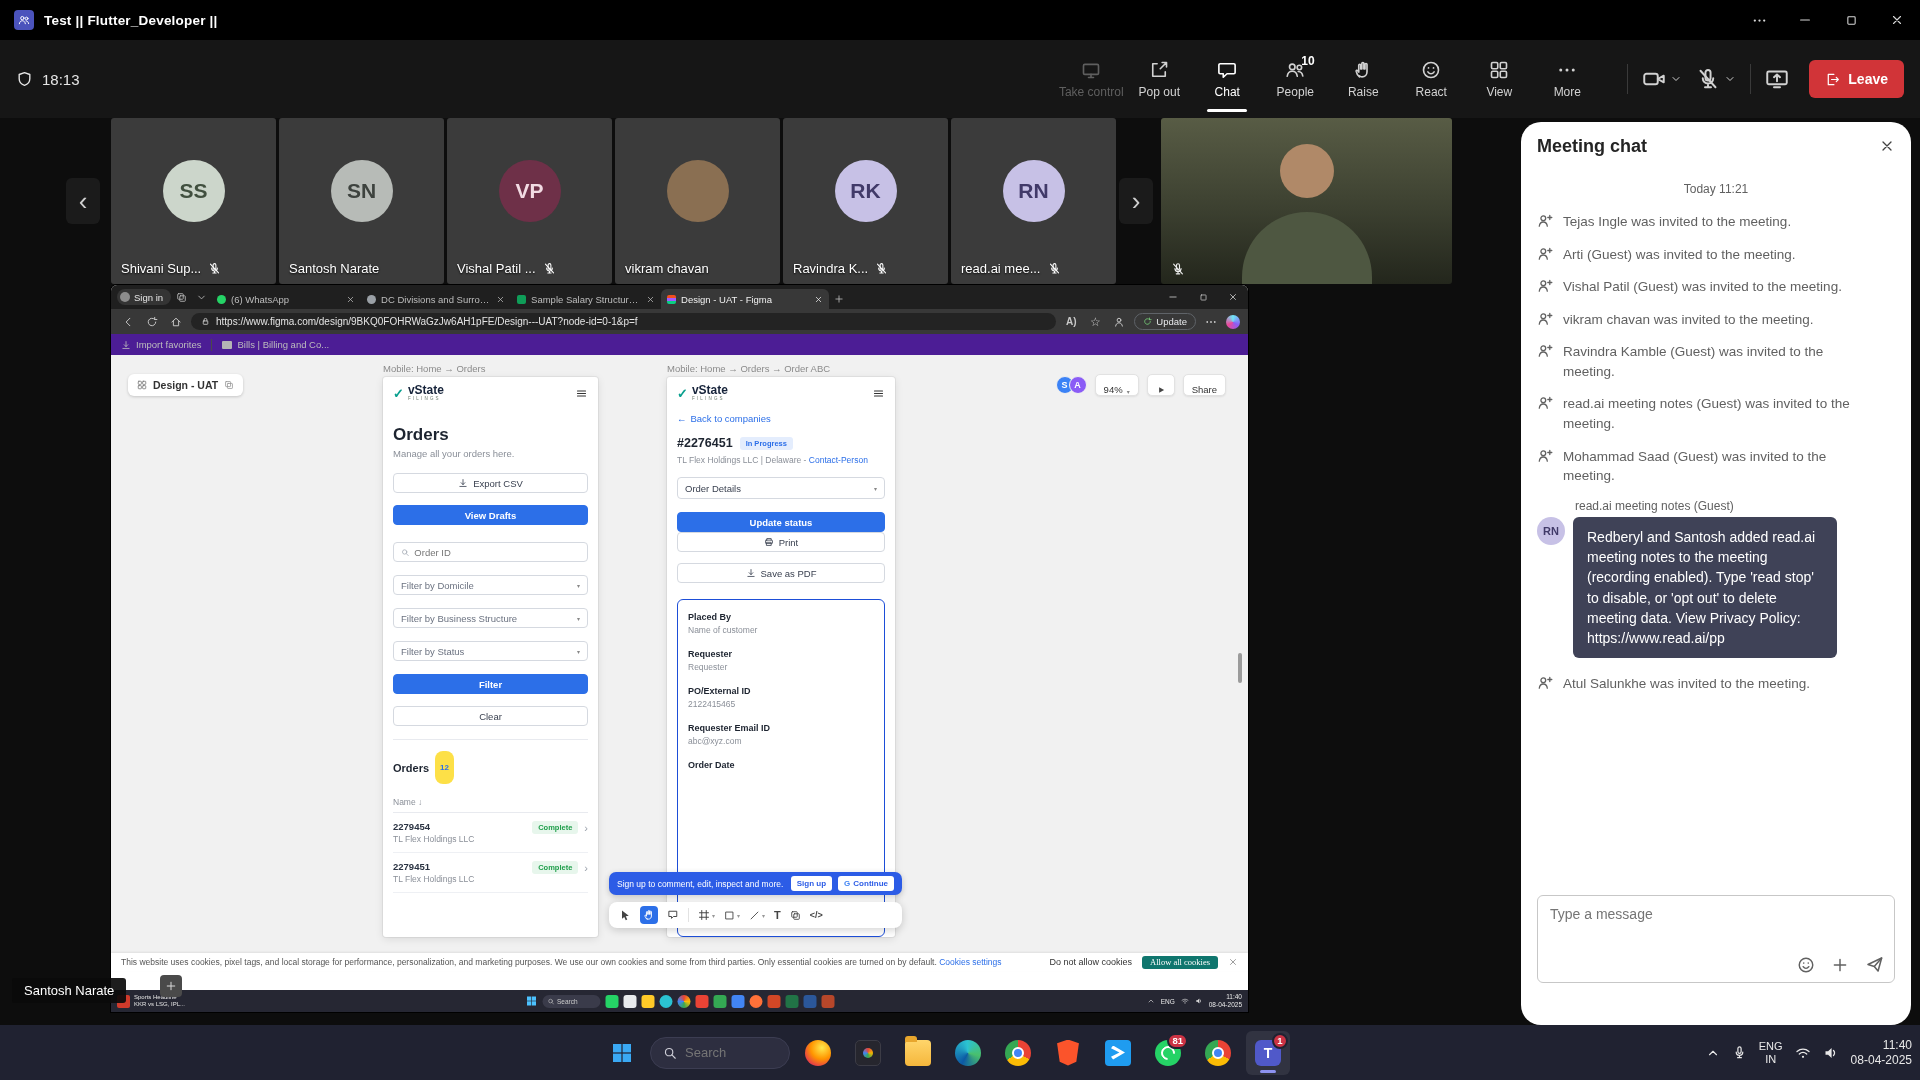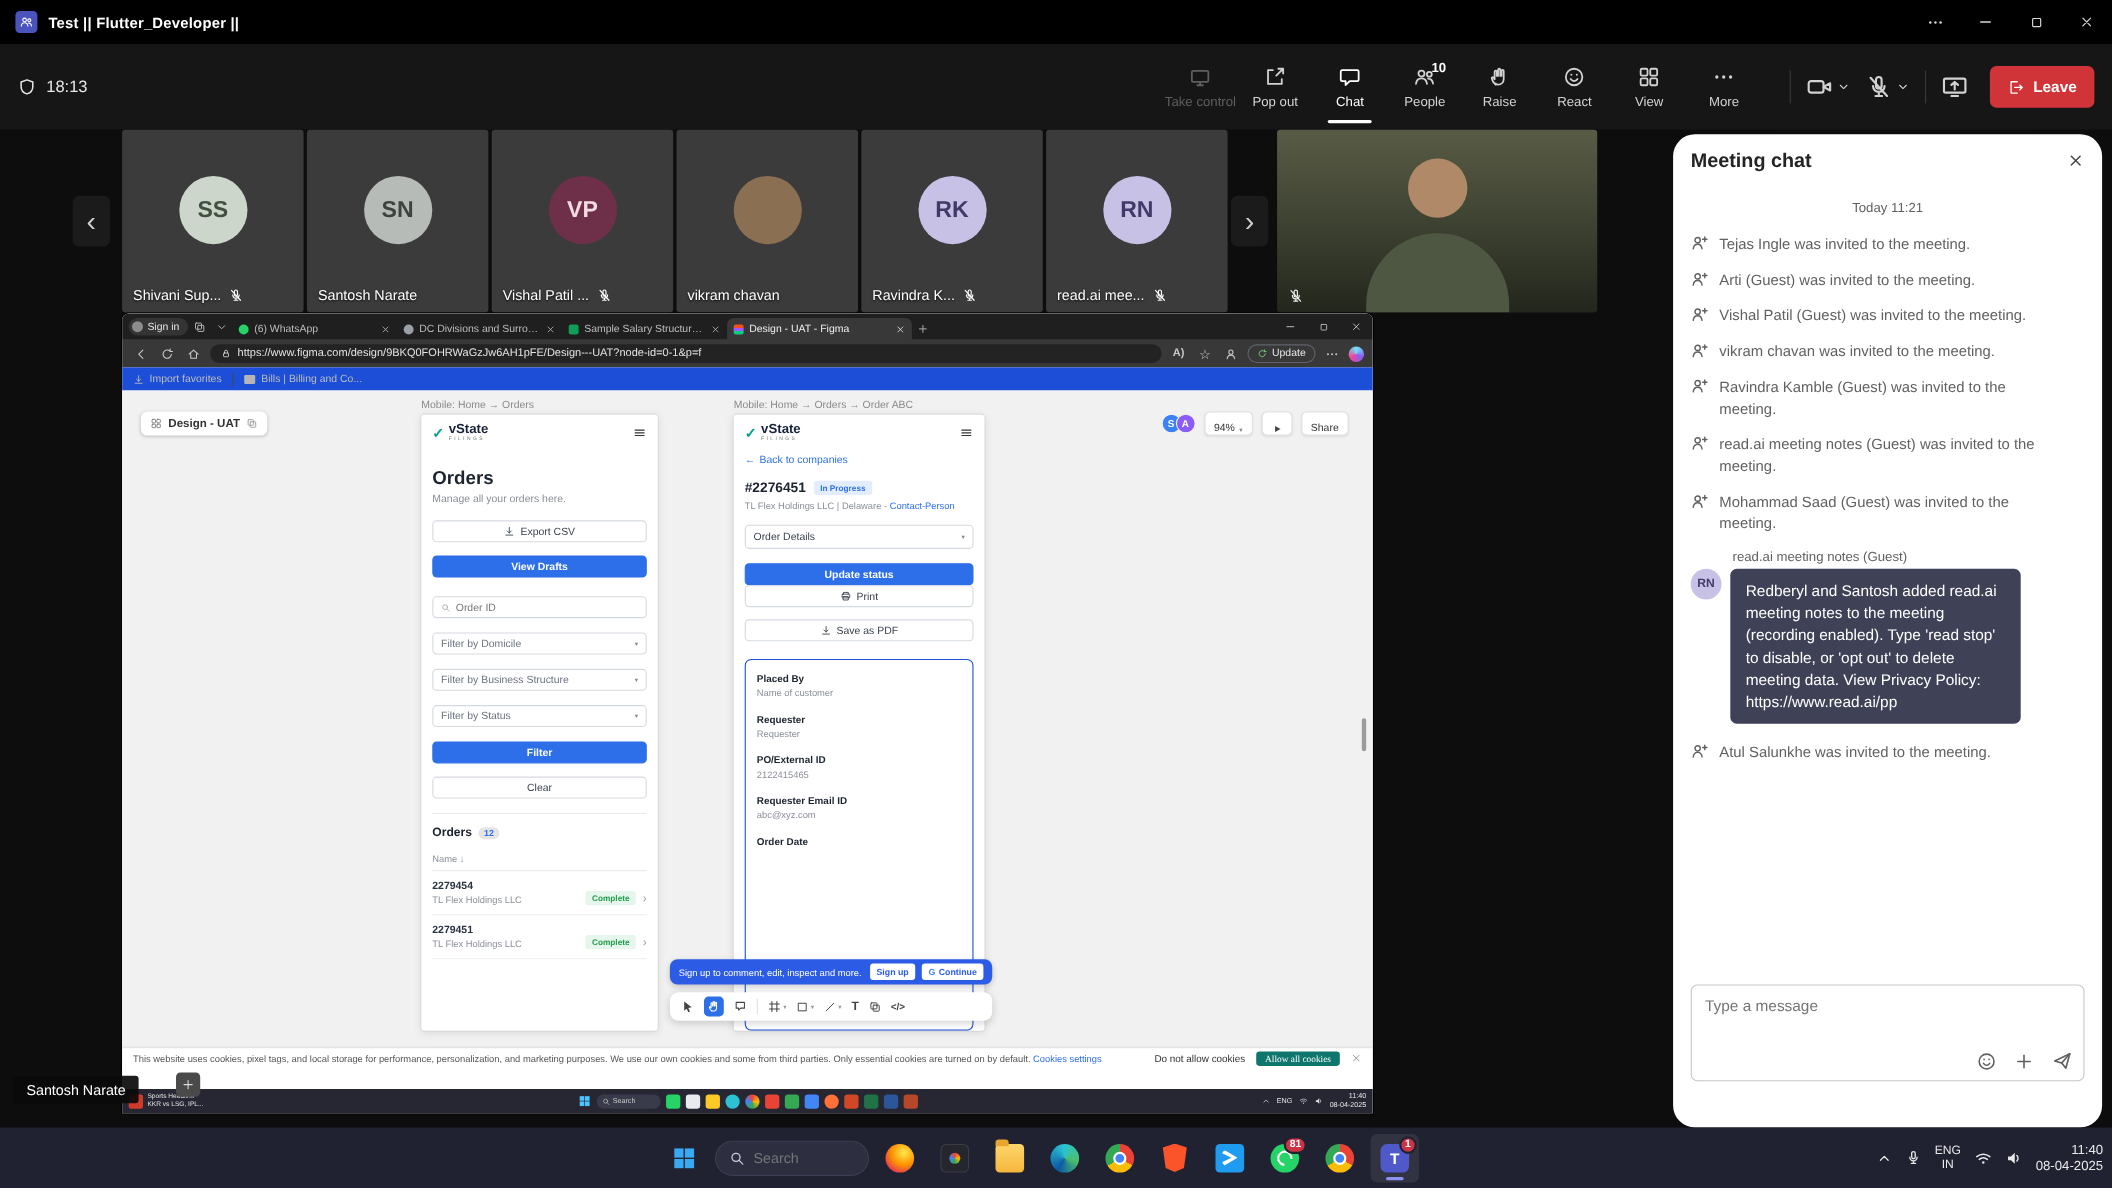--- a/index.html
+++ b/index.html
@@ -56,21 +56,21 @@
 .fav.sheet{background:#0f9d58;border-radius:2px}
 .fav.figma{background:linear-gradient(180deg,#f24e1e 0 33%,#a259ff 33% 66%,#0acf83 66% 100%);border-radius:2px}
 .newtab{width:20px;height:20px;margin-top:4px;display:flex;align-items:center;justify-content:center;color:#bdbdbd;cursor:pointer}
 .winctl{margin-left:auto;display:flex}
 .winctl span{width:30px;height:24px;display:flex;align-items:center;justify-content:center;color:#cfcfcf;cursor:pointer}
 .addrbar{position:absolute;top:24px;left:0;right:0;height:25px;background:#383838;display:flex;align-items:center;gap:6px;padding:0 8px;color:#c9c9c9}
 .navico{width:18px;height:18px;display:flex;align-items:center;justify-content:center;color:#c9c9c9;cursor:pointer}
 .urlpill{flex:1;height:17px;background:#232323;border-radius:9px;display:flex;align-items:center;gap:6px;padding:0 10px;font-size:10px;color:#e3e3e3;overflow:hidden;white-space:nowrap;cursor:text}
 .updchip{display:flex;align-items:center;gap:4px;border:1px solid #5f6368;border-radius:9px;height:17px;padding:0 8px;font-size:9.5px;color:#e8eaed;cursor:pointer}
 .copilot{width:14px;height:14px;border-radius:50%;background:conic-gradient(#6ee7f7,#8b5cf6,#ec4899,#6ee7f7);cursor:pointer}
-.favbar{position:absolute;top:49px;left:0;right:0;height:21px;background:#1d4ed8;display:flex;align-items:center;gap:10px;padding:0 10px;font-size:9.5px;color:#bdbdbd}
+.favbar{position:absolute;top:49px;left:0;right:0;height:21px;background:#4c1d95;display:flex;align-items:center;gap:10px;padding:0 10px;font-size:9.5px;color:#bdbdbd}
 .favitem{display:flex;align-items:center;gap:5px;cursor:pointer}
 .fsep{width:1px;height:12px;background:#4a4a4a}
 
 
 .canvas{position:absolute;top:70px;left:0;right:0;height:598px;background:#f1f1f1;overflow:hidden}
 .fchip{position:absolute;left:17px;top:19px;height:22px;background:#fff;border-radius:6px;box-shadow:0 1px 3px rgba(0,0,0,.18);display:flex;align-items:center;gap:6px;padding:0 9px;font-size:10.5px;font-weight:700;color:#333;cursor:pointer}
 .ftop{position:absolute;right:22px;top:19px;display:flex;align-items:center;gap:8px}
 .favs{display:flex}
 .favc{width:18px;height:18px;border-radius:50%;color:#fff;font-size:9px;font-weight:700;display:flex;align-items:center;justify-content:center;border:1.5px solid #f1f1f1}
 .fwidget{height:22px;background:#fff;border:1px solid #e2e2e2;border-radius:5px;display:flex;align-items:flex-end;gap:4px;padding:0 8px;font-size:9.5px;color:#333;cursor:pointer;box-shadow:0 1px 2px rgba(0,0,0,.08)}
@@ -86,23 +86,23 @@
 .mtitle{font-size:17px;font-weight:700;color:#1d2430;margin-top:24px}
 .msub{font-size:9.5px;color:#8a8f98;margin-top:3px}
 .mbtn{height:20px;border:1px solid #d5d9e0;border-radius:4px;display:flex;align-items:center;justify-content:center;font-size:9.5px;color:#3a4150;background:#fff;gap:5px;cursor:pointer;flex:none}
 .mbtn.blue{background:#2c6fe8;border-color:#2c6fe8;color:#fff;font-weight:700}
 .minput{height:20px;border:1px solid #d5d9e0;border-radius:4px;display:flex;align-items:center;gap:5px;padding:0 7px;color:#98a0ab;font-size:9.5px;cursor:text}
 .minput input{border:none;outline:none;font-size:9.5px;width:100%;font-family:"Liberation Sans",sans-serif}
 .msel{height:20px;border:1px solid #d5d9e0;border-radius:4px;display:flex;align-items:center;justify-content:space-between;padding:0 7px;color:#6b7280;font-size:9.5px;cursor:pointer}
 .mhr{border:none;border-top:1px solid #e8eaef;margin-top:13px}
 .lsthead{display:flex;align-items:center;gap:6px;margin-top:11px}
 .lsthead b{font-size:11px;color:#1d2430}
-.cbadge{background:#e5e5e5;color:#2c6fe8;font-size:8px;font-weight:700;border-radius:8px;padding:1px 5px}
+.cbadge{background:#fde047;color:#2c6fe8;font-size:8px;font-weight:700;border-radius:8px;padding:12px 5px}
 .colname{font-size:8.5px;color:#8a8f98;margin-top:13px;padding-bottom:5px;border-bottom:1px solid #e8eaef}
-.orow{display:flex;align-items:flex-end;justify-content:space-between;padding:8px 0;border-bottom:1px solid #eef0f4;cursor:pointer}
+.orow{display:flex;align-items:flex-start;justify-content:space-between;padding:8px 0;border-bottom:1px solid #eef0f4;cursor:pointer}
 .orow b{display:block;font-size:9.5px;color:#2a3342}
 .orow small{display:block;font-size:8.5px;color:#8a8f98;margin-top:2px}
 .stat{font-style:normal;background:#e7f6ec;color:#1e9e4a;font-size:7.5px;font-weight:700;padding:2px 6px;border-radius:3px}
 .ochev{color:#9aa1ab;font-size:11px;margin-left:6px}
 .backlink{display:flex;align-items:center;gap:4px;color:#2c6fe8;font-size:9.5px;margin-top:12px;cursor:pointer}
 .ordno{display:flex;align-items:center;gap:7px;margin-top:12px}
 .ordno b{font-size:12.5px;color:#1d2430}
 .bluepill{background:#e4edfd;color:#2c6fe8;font-size:7.5px;font-weight:700;padding:2px 6px;border-radius:3px}
 .companyln{font-size:8.5px;color:#8a8f98;margin-top:5px}
 .companyln a{color:#2c6fe8;text-decoration:none;cursor:pointer}

